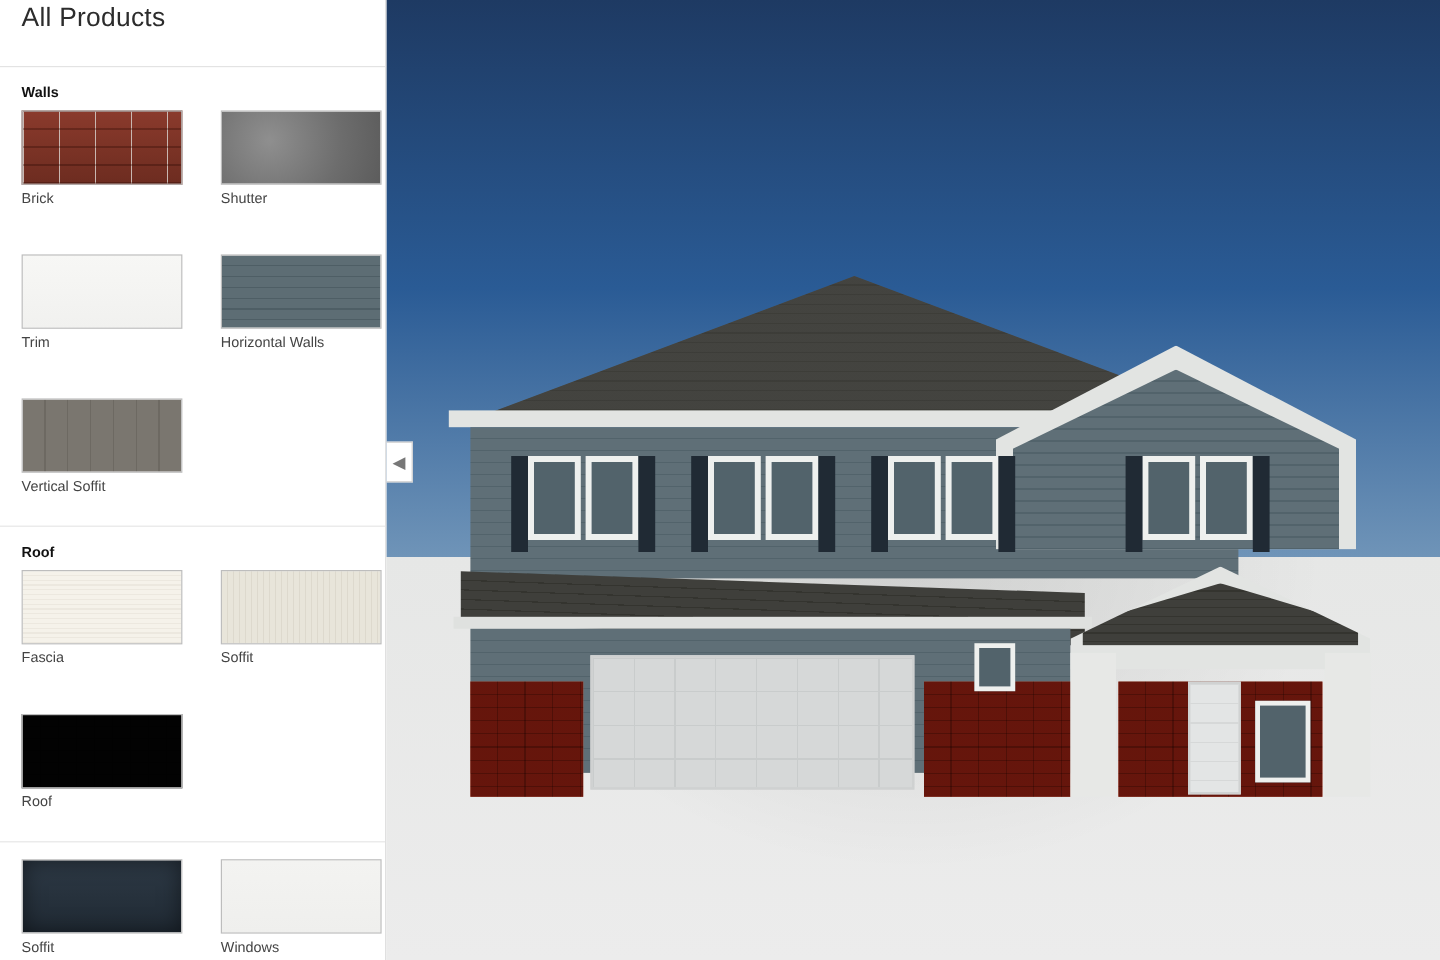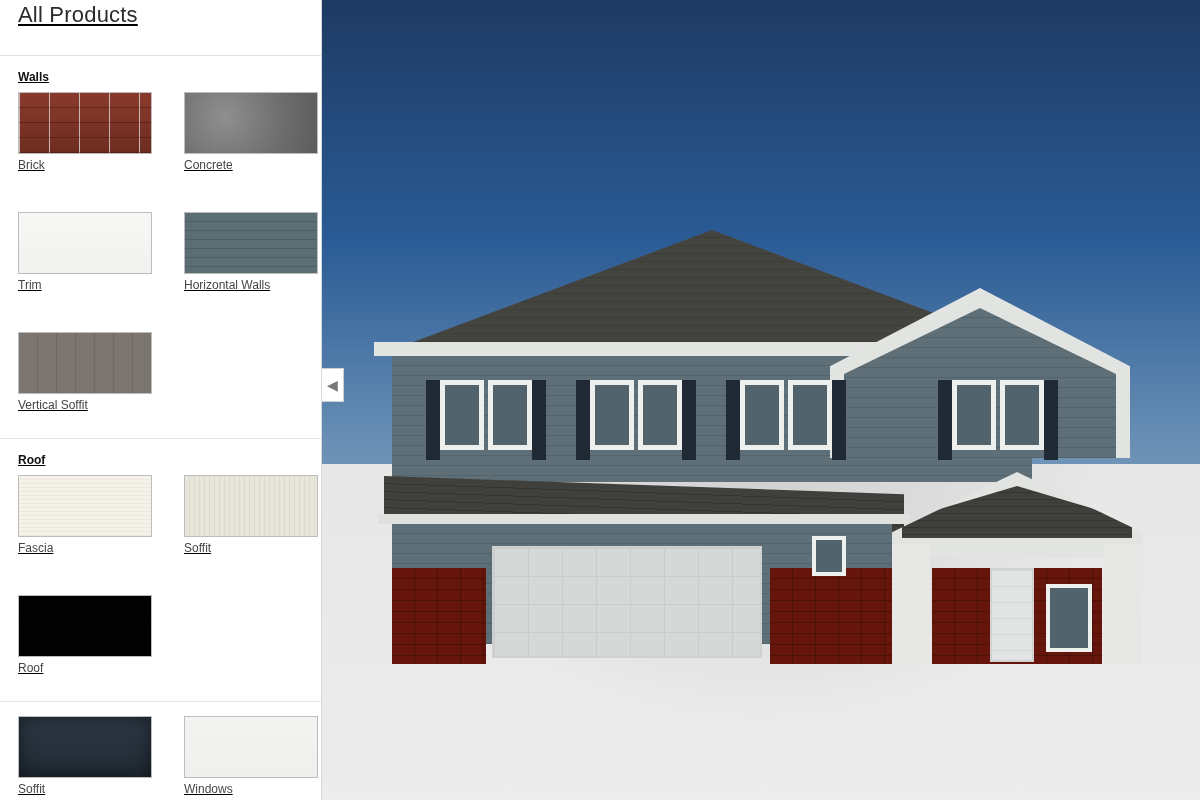--- a/index.html
+++ b/index.html
@@ -3,21 +3,21 @@
 <meta charset="utf-8">
 <style>
   * { box-sizing: border-box; margin: 0; padding: 0; }
   body {
     font-family: "Helvetica Neue", Arial, sans-serif;
     width: 1200px; height: 800px;
     overflow: hidden;
     background: #fff;
     position: relative;
   }
-  .app { display: flex; width: 100%; height: 100%; text-decoration: underline; }
+  .app { display: flex; width: 100%; height: 100%; }
 
   
   .sidebar {
     width: 322px;
     height: 100%;
     border-right: 1px solid #d9d9d9;
     background: #fff;
     display: flex; flex-direction: column;
     overflow: hidden;
   }
@@ -286,21 +286,21 @@
     <div class="sidebar-scroll" id="sections-host">
         <div class="section">
           <div class="section-title">Walls</div>
           <div class="grid">
             <div class="swatch-item">
               <div class="swatch tex-brick"></div>
               <div class="swatch-label">Brick</div>
             </div>
             <div class="swatch-item">
               <div class="swatch tex-concrete"></div>
-              <div class="swatch-label">Concrete</div>
+              <div class="swatch-label">Shutter</div>
             </div>
             <div class="swatch-item">
               <div class="swatch tex-trim"></div>
               <div class="swatch-label">Trim</div>
             </div>
             <div class="swatch-item">
               <div class="swatch tex-hsiding"></div>
               <div class="swatch-label">Horizontal Walls</div>
             </div>
             <div class="swatch-item">

